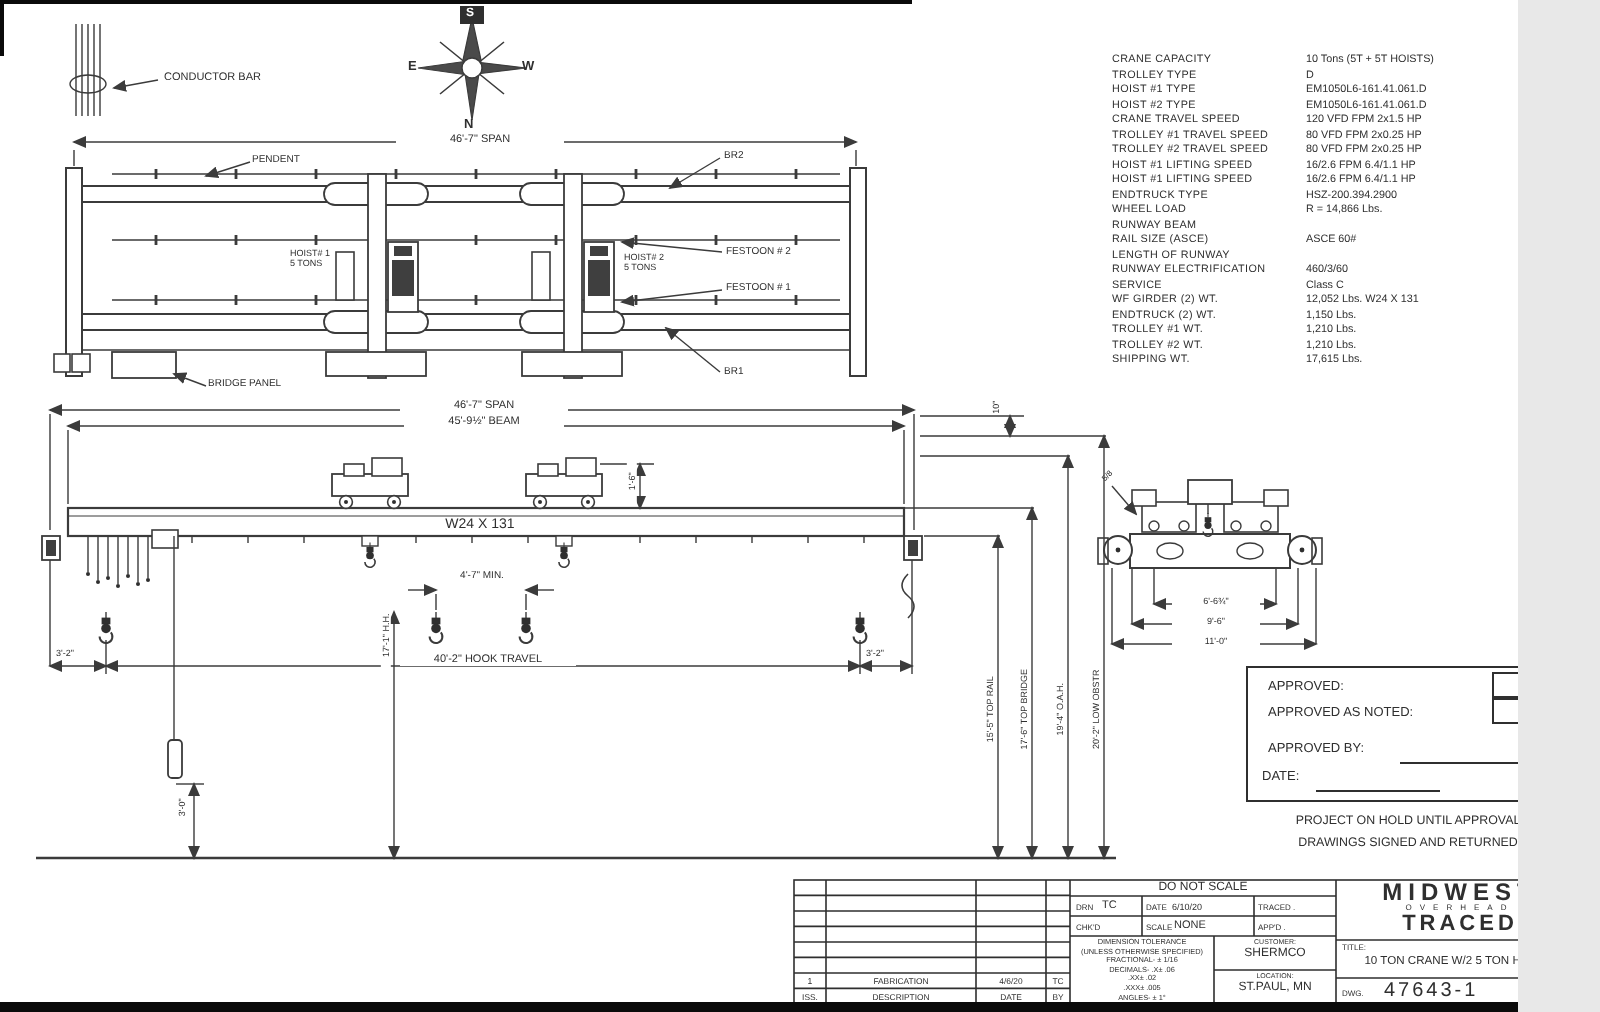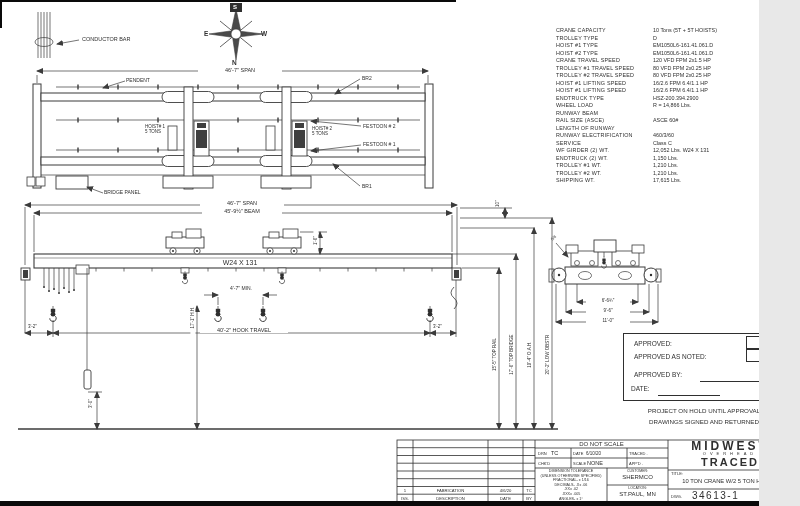--- a/index.html
+++ b/index.html
@@ -397,21 +397,21 @@
   <div class="tb c" style="left:607px;top:491px;width:61px;font-size:6px;">ST.PAUL, MN</div>
   <div id="logo">
     <div class="l1">MIDWEST</div>
     <div class="l2">OVERHEAD</div>
     <div class="l3">TRACED</div>
     <div class="l4">CORP.</div>
   </div>
   <div class="tb" style="left:671px;top:471px;">TITLE:</div>
   <div class="tb c" style="left:668px;top:478px;width:124px;font-size:5.8px;">10 TON CRANE W/2 5 TON HOISTS</div>
   <div class="tb" style="left:671px;top:494px;">DWG.</div>
-  <div class="tb" style="left:692px;top:489.5px;font-size:10px;letter-spacing:1.5px;">34613-1</div>
+  <div class="tb" style="left:692px;top:489.5px;font-size:10px;letter-spacing:1.5px;">47643-1</div>
 
   <div class="tb c" style="left:397px;top:488px;width:16px;font-size:4.3px;">1</div>
   <div class="tb c" style="left:413px;top:488px;width:75px;font-size:4.2px;">FABRICATION</div>
   <div class="tb c" style="left:488px;top:488px;width:35px;font-size:4.2px;">4/6/20</div>
   <div class="tb c" style="left:523px;top:488px;width:12px;font-size:4.2px;">TC</div>
   <div class="tb c" style="left:397px;top:496px;width:16px;font-size:4.2px;">ISS.</div>
   <div class="tb c" style="left:413px;top:496px;width:75px;font-size:4.2px;">DESCRIPTION</div>
   <div class="tb c" style="left:488px;top:496px;width:35px;font-size:4.2px;">DATE</div>
   <div class="tb c" style="left:523px;top:496px;width:12px;font-size:4.2px;">BY</div>
 

